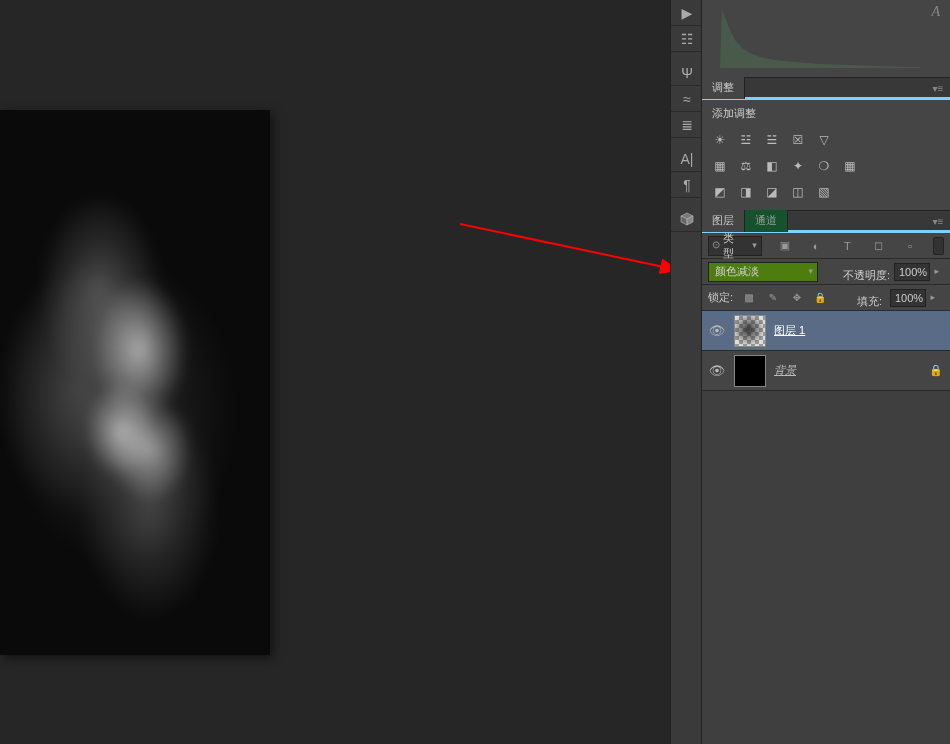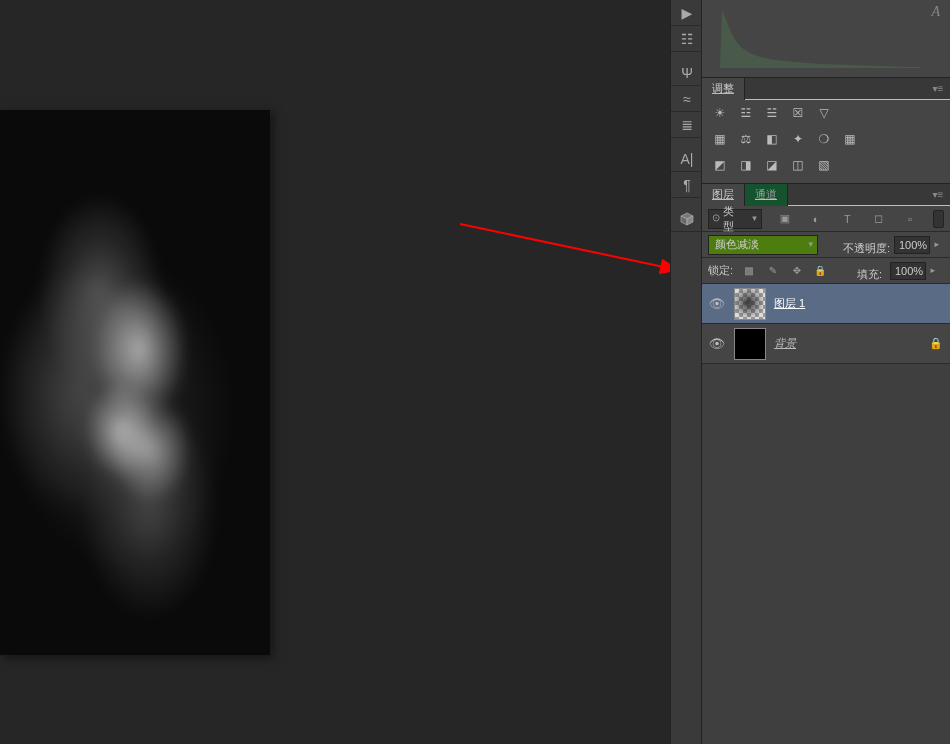--- a/index.html
+++ b/index.html
@@ -103,23 +103,22 @@
     
     .adjustments-panel {
       border-bottom: 1px solid #222;
       background: #454545;
     }
     .panel-tab-bar {
       height: 22px;
       display: flex;
       align-items: center;
       background: #383838;
-      border-bottom: 1px solid #7dd3fc;
-      position: relative;
-      text-decoration: underline;
+      border-bottom: 3px solid #7dd3fc;
+      position: relative;
     }
     .panel-tab {
       height: 22px;
       padding: 0 10px;
       background: #454545;
       display: flex;
       align-items: center;
       font-size: 11px;
       color: #ccc;
       border-right: 1px solid #222;
@@ -400,20 +399,21 @@
         <polygon fill="#4a5a4a" points="0,68 2,10 6,20 10,30 15,40 22,48 30,53 40,57 55,60 75,62 100,64 130,65 160,66 190,67 200,67 200,68"></polygon>
       </svg>
     </div>
   </div>
 
   <div class="adjustments-panel">
     <div class="panel-tab-bar">
       <div class="panel-tab">调整</div>
       <div class="panel-menu-icon">▾≡</div>
     </div>
+    <div class="adj-label">添加调整</div>
     <div class="adj-icon-row">
       <div class="adj-icon">☀</div>
       <div class="adj-icon">☳</div>
       <div class="adj-icon">☱</div>
       <div class="adj-icon">☒</div>
       <div class="adj-icon">▽</div>
     </div>
     <div class="adj-icon-row">
       <div class="adj-icon">▦</div>
       <div class="adj-icon">⚖</div>

